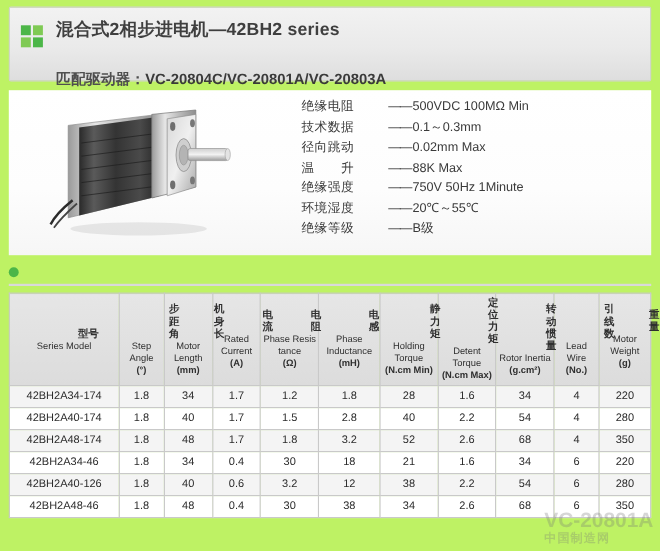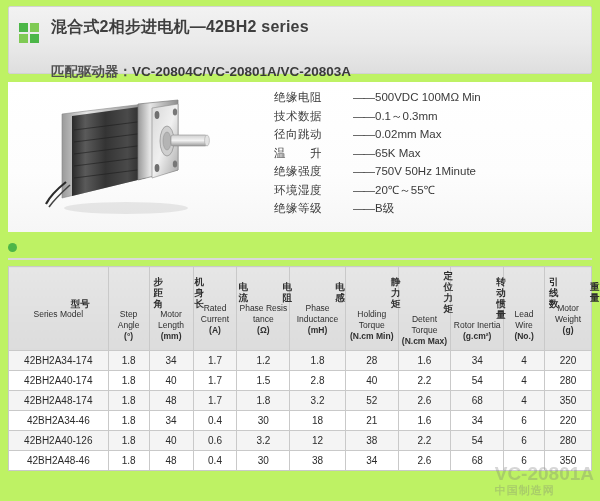--- a/index.html
+++ b/index.html
@@ -248,21 +248,21 @@
         <span class="spec-val">0.1～0.3mm</span>
       </div>
       <div class="spec-row">
         <span class="spec-label">径向跳动</span>
         <span class="spec-dash">——</span>
         <span class="spec-val">0.02mm Max</span>
       </div>
       <div class="spec-row">
         <span class="spec-label">温　　升</span>
         <span class="spec-dash">——</span>
-        <span class="spec-val">65K Max</span>
+        <span class="spec-val">88K Max</span>
       </div>
       <div class="spec-row">
         <span class="spec-label">绝缘强度</span>
         <span class="spec-dash">——</span>
         <span class="spec-val">750V 50Hz 1Minute</span>
       </div>
       <div class="spec-row">
         <span class="spec-label">环境湿度</span>
         <span class="spec-dash">——</span>
         <span class="spec-val">20℃～55℃</span>

